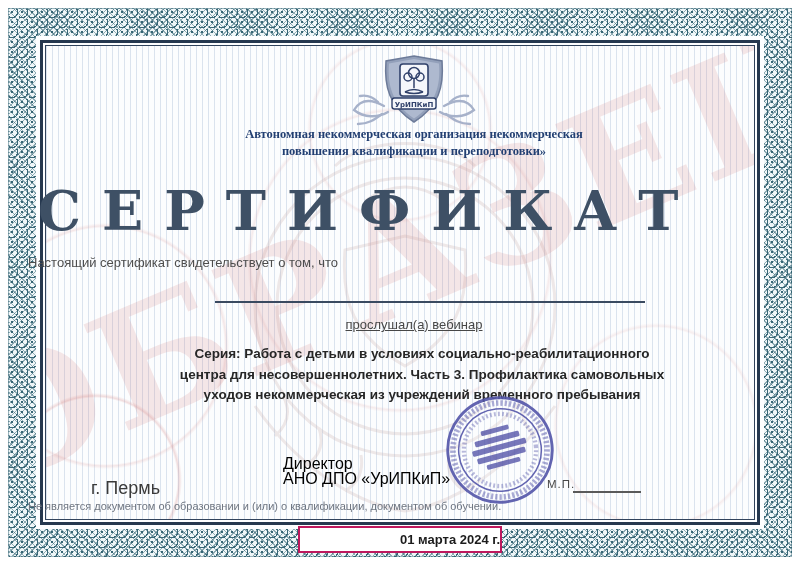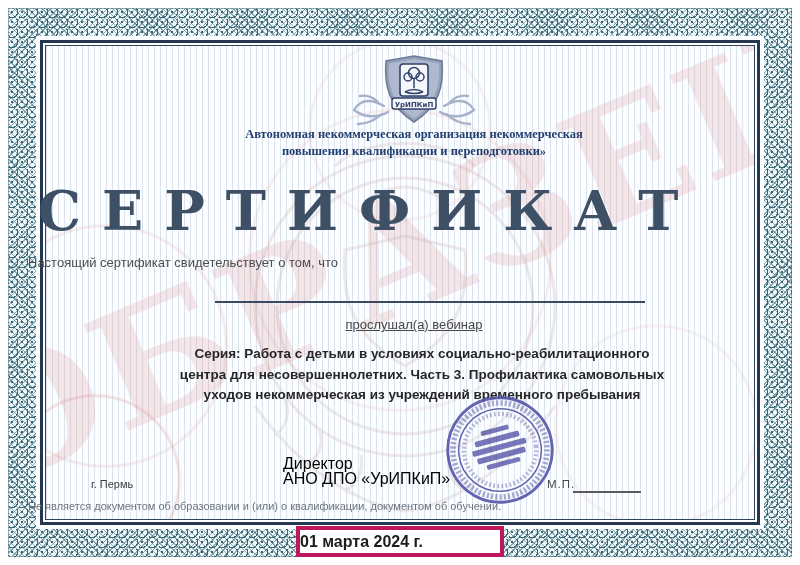--- a/index.html
+++ b/index.html
@@ -42,30 +42,30 @@
        font-family:"DejaVu Serif","Liberation Serif",serif;font-weight:bold;
        font-size:54px;letter-spacing:21px;margin-left:10px;color:#3e5065;}
   .intro{position:absolute;left:0;right:0;top:255px;text-align:left;font-size:13px;color:#4d4d4d;}
   .recipient{position:absolute;left:0;right:0;top:280px;text-align:center;
        font-size:14px;font-weight:bold;color:#333333;}
   .name-line{position:absolute;left:187px;top:301px;width:430px;border-top:2px solid #3a4a60;}
   .action{position:absolute;left:0;right:0;top:317px;text-align:center;font-size:13px;color:#474747;text-decoration:underline;}
   .course{position:absolute;left:0;right:0;top:344px;text-align:center;
        font-size:13.5px;font-weight:bold;line-height:20.5px;color:#262626;padding-left:16px;}
   .director{position:absolute;left:255px;top:456px;font-size:16px;line-height:15px;color:#000000;}
-  .city{position:absolute;left:63px;top:478px;font-size:11px;color:#3a3a3a;text-align:center;}
+  .city{position:absolute;left:63px;top:478px;font-size:18px;color:#3a3a3a;text-align:center;}
   .mp{position:absolute;left:519px;top:478px;font-size:11.5px;letter-spacing:1px;color:#474747;z-index:4;}
   .sig-line{position:absolute;left:545px;top:491px;width:68px;border-top:2px solid #5a5a5a;}
   .footer{position:absolute;left:0;right:0;top:500px;text-align:left;font-size:11px;color:#6e7580;}
 
   .stamp{position:absolute;left:443px;top:393px;z-index:3;}
 
   .date-box{position:absolute;left:50%;top:526px;transform:translateX(-50%);
-       width:200px;height:23px;background:#ffffff;border:4px solid #be185d;z-index:5;
-       text-align:left;line-height:23px;font-size:16px;font-weight:bold;color:#1c1c1c;}
+       width:200px;height:23px;background:#ffffff;border:2px solid #be185d;z-index:5;
+       text-align:right;line-height:23px;font-size:13px;font-weight:bold;color:#1c1c1c;}
 </style>
 </head>
 <body>
 
 <div class="cert">
 
   <div class="band"></div>
   <div class="band-hole"></div>
   <div class="frame-thick"></div>
   <div class="frame-thin"></div>

